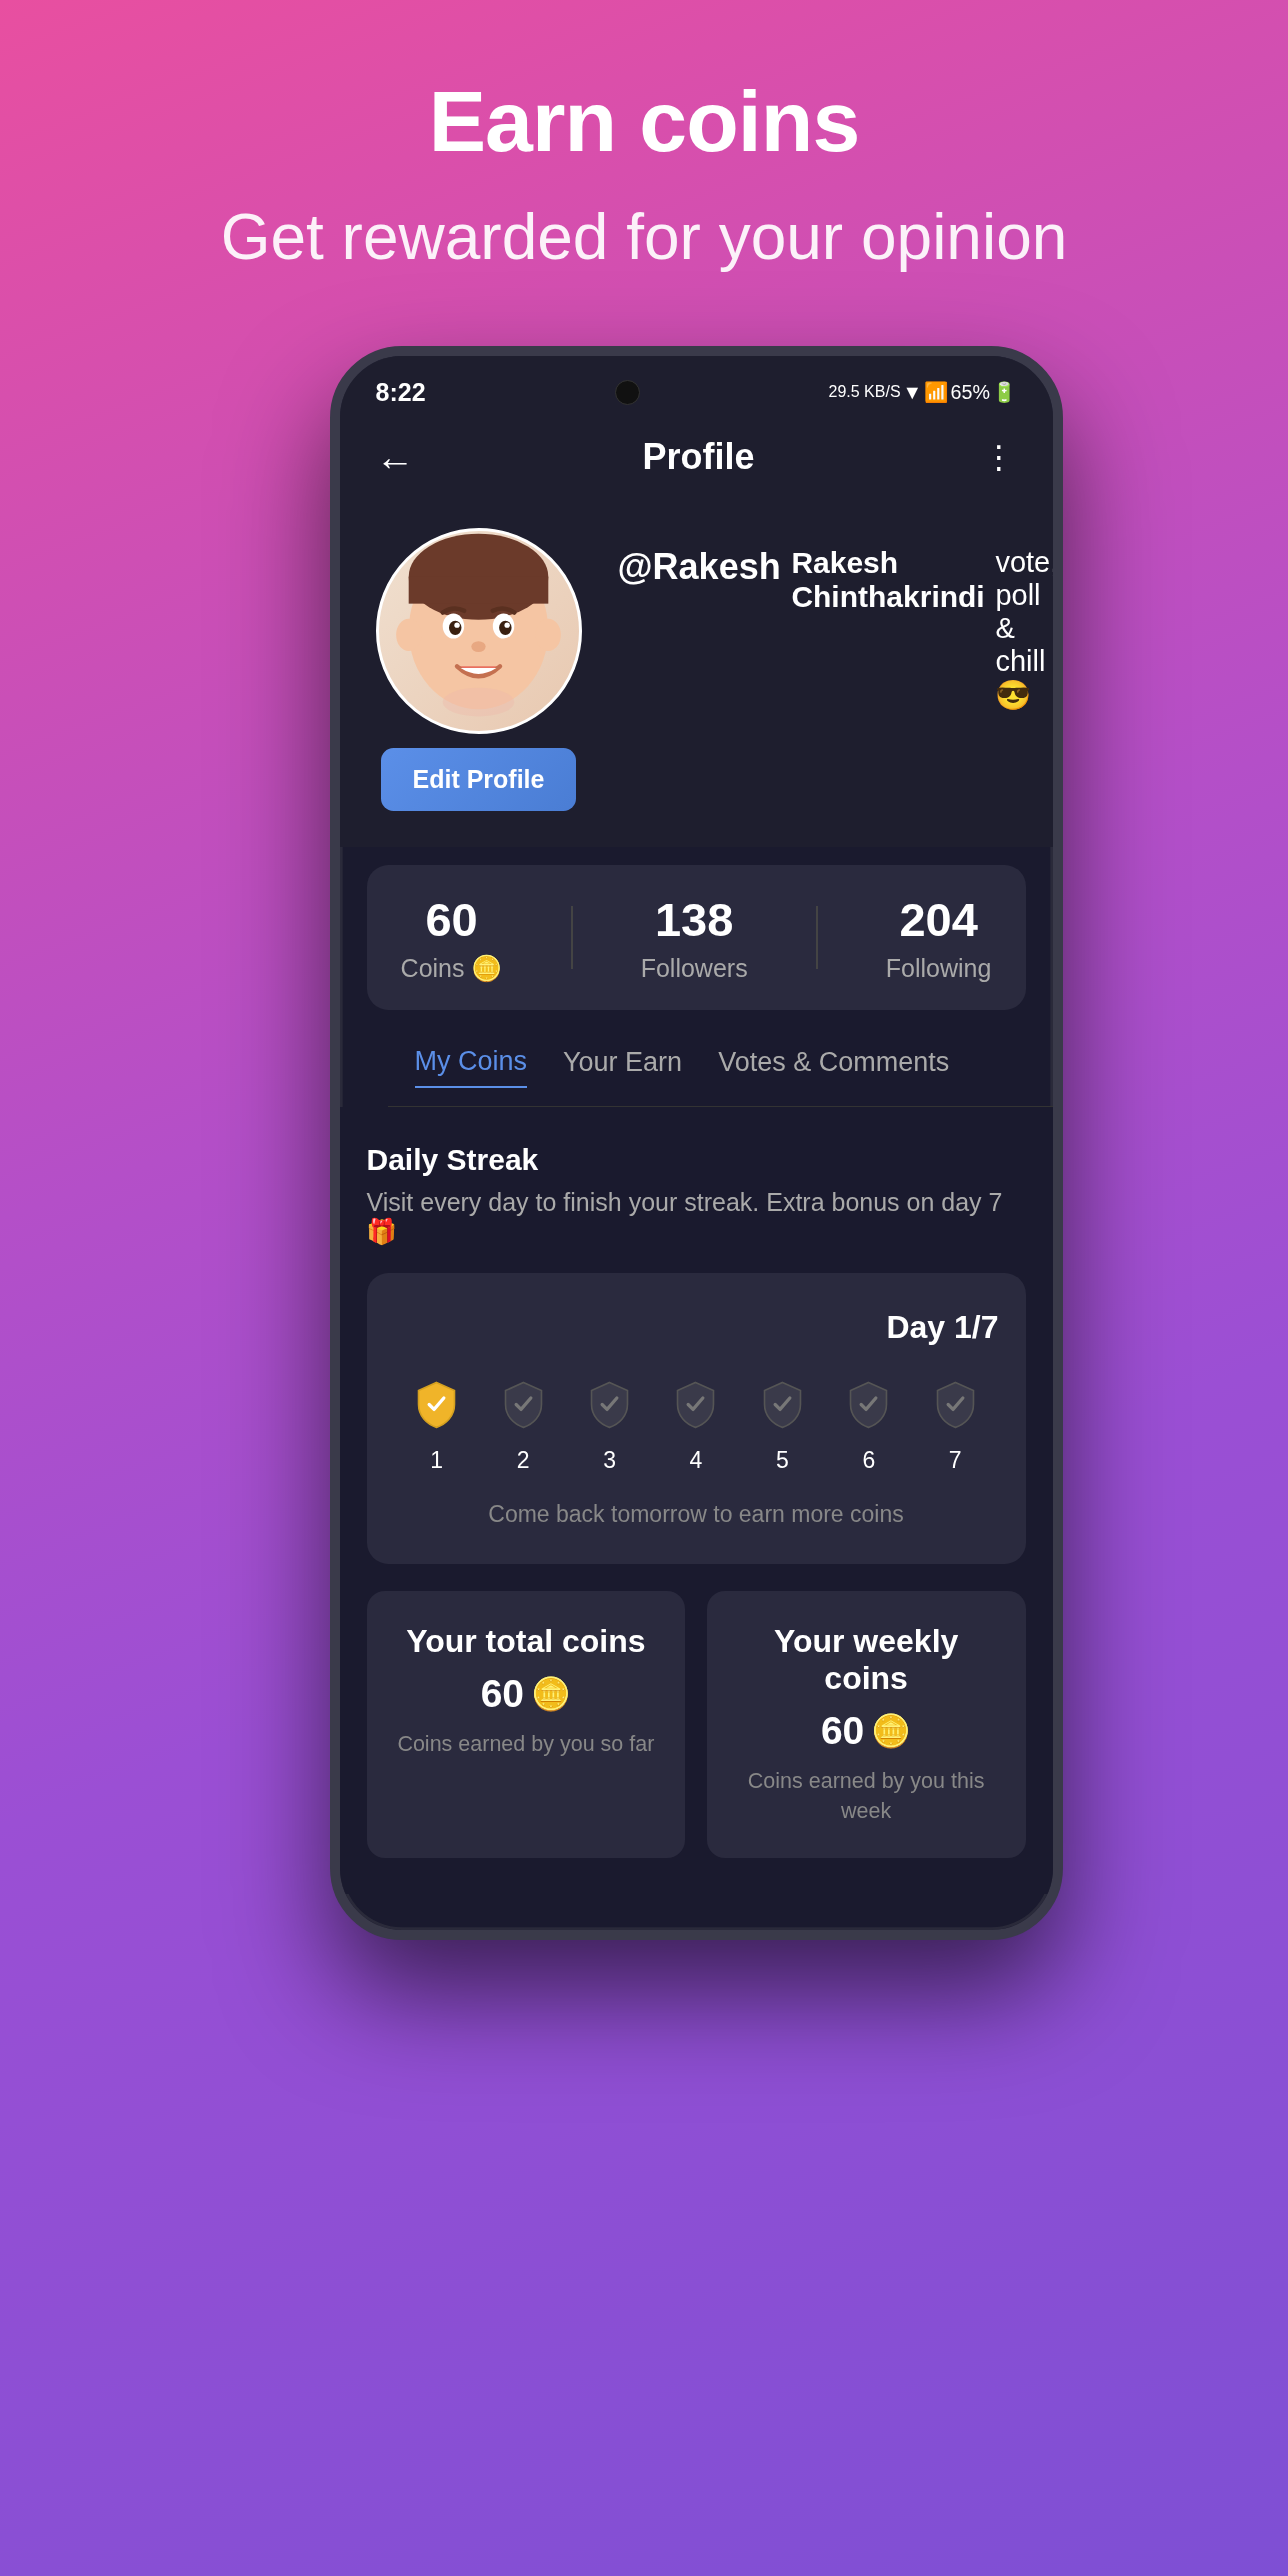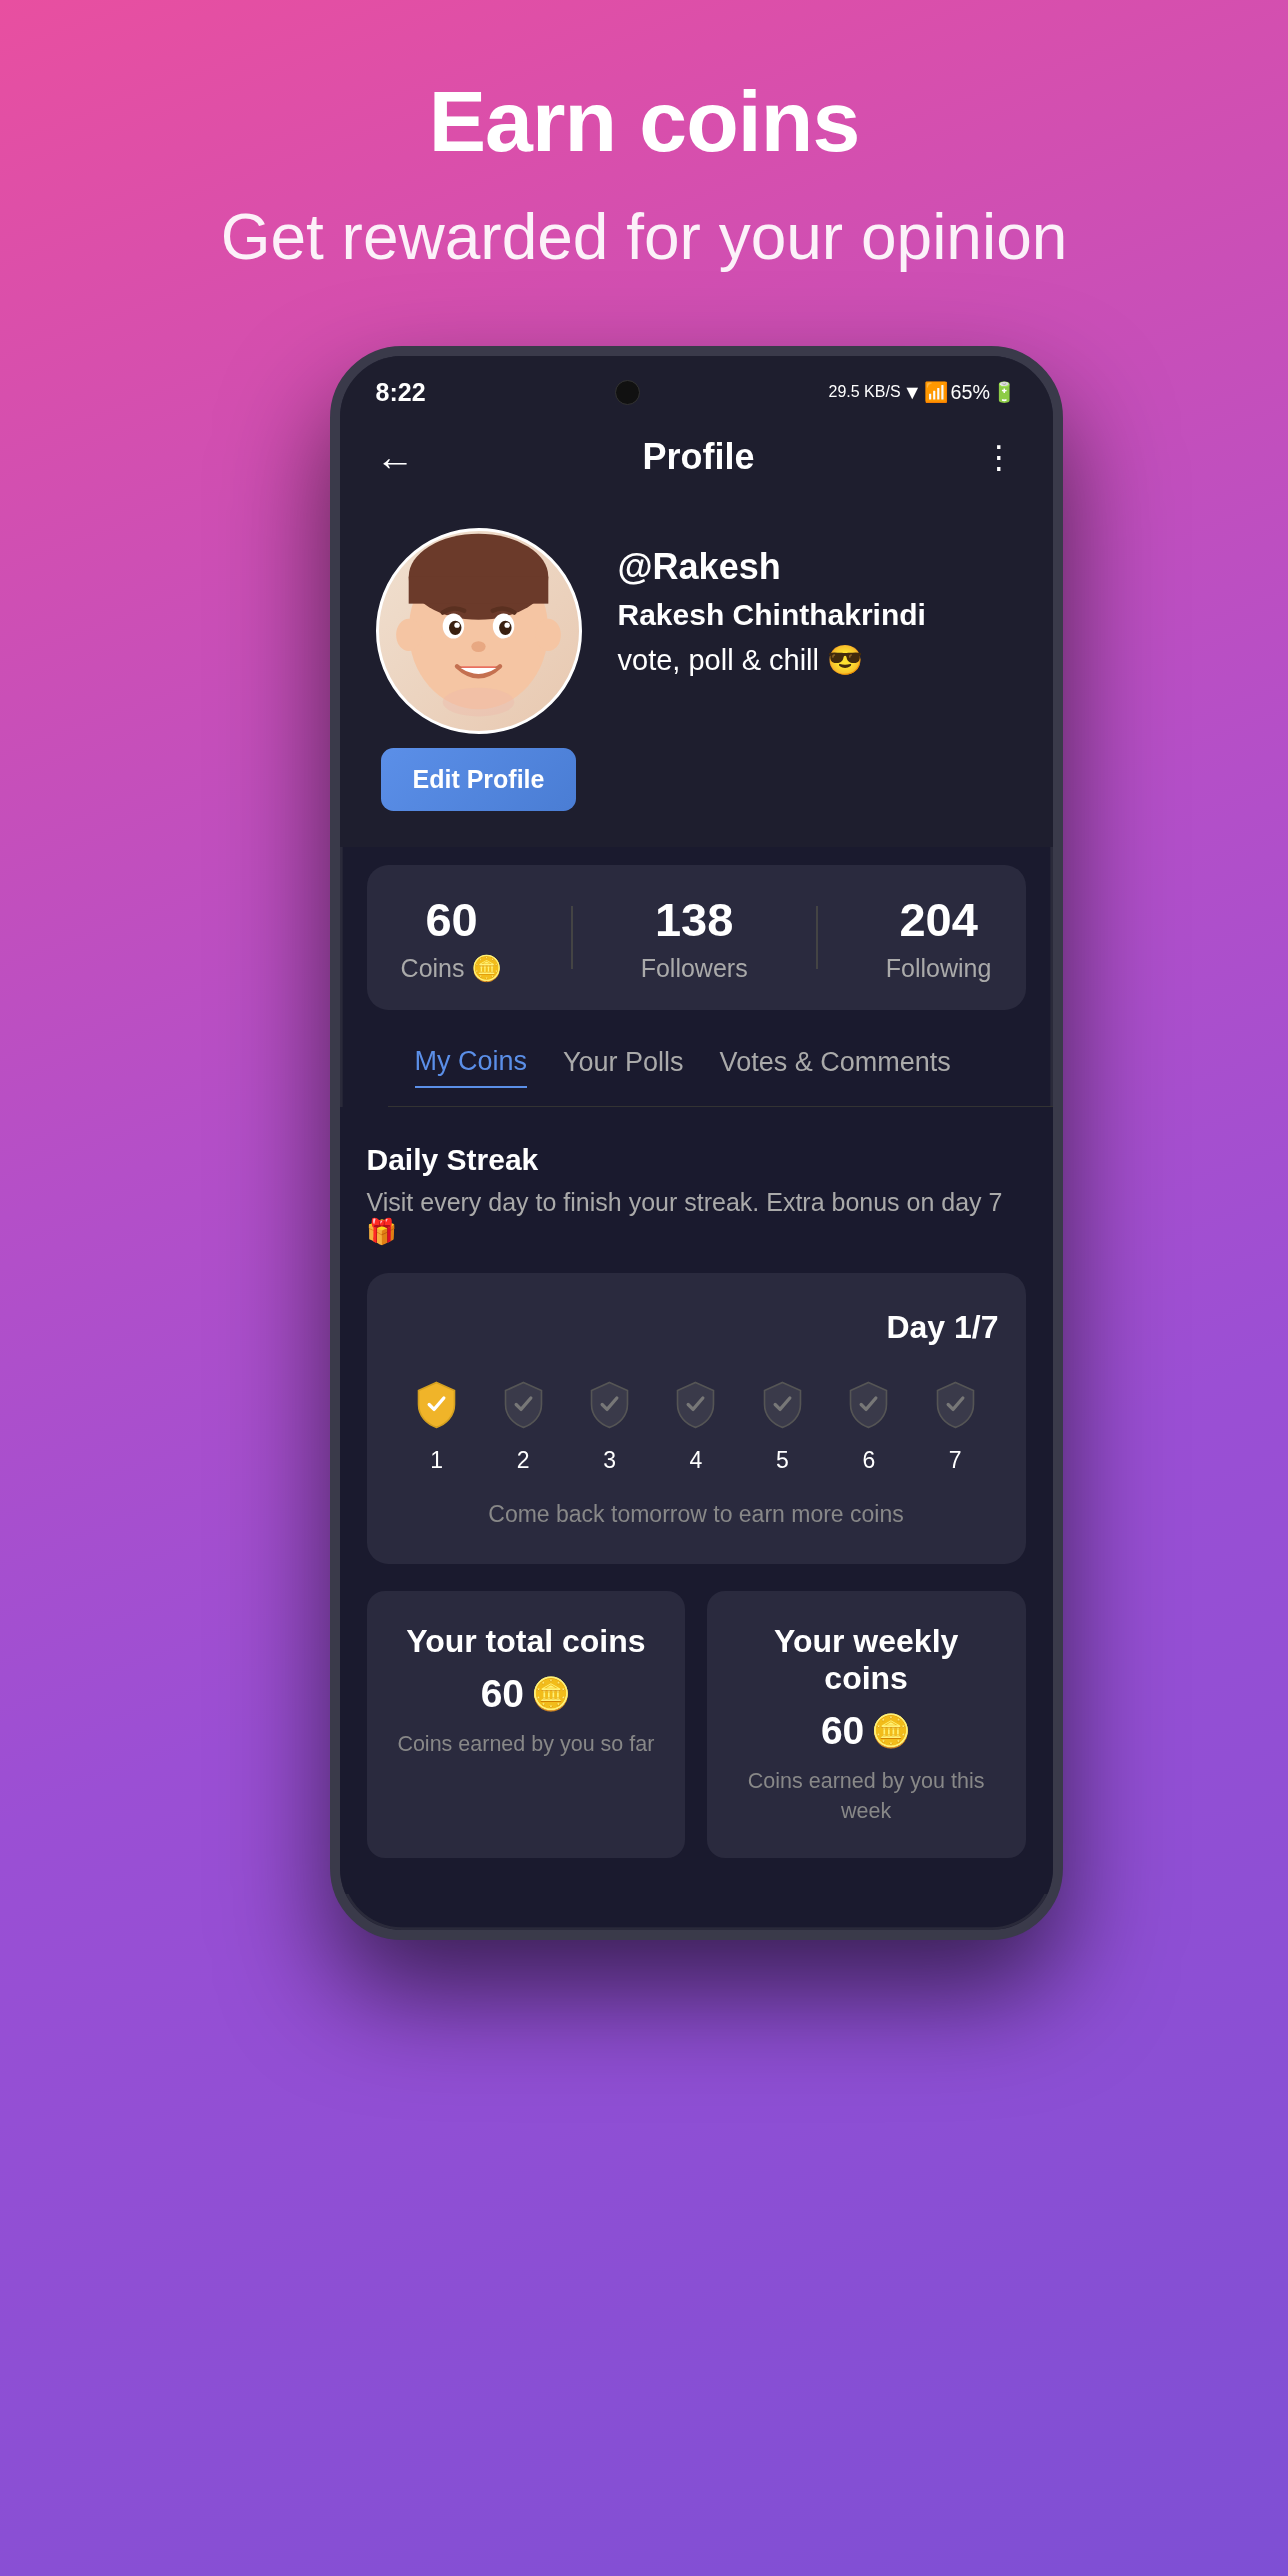--- a/index.html
+++ b/index.html
@@ -154,21 +154,20 @@
       border-radius: 12.5px;
       padding: 17px 32px;
       font-size: 25px;
       font-weight: 600;
       cursor: pointer;
       margin-top: 14.3px;
       white-space: nowrap;
     }
     .profile-info {
       display: flex;
-      flex-direction: column;
       gap: 10.7px;
       padding-top: 18px;
     }
     .profile-username {
       color: #fff;
       font-size: 36px;
       font-weight: 700;
     }
     .profile-fullname {
       color: #fff;
@@ -416,21 +415,21 @@
       </div>
       <div class="stat-divider"></div>
       <div class="stat-item">
         <span class="stat-value">204</span>
         <span class="stat-label">Following</span>
       </div>
     </div>
 
     <div class="tab-bar">
       <span class="tab-item active">My Coins</span>
-      <span class="tab-item">Your Polls</span>
+      <span class="tab-item">Your Earn</span>
       <span class="tab-item">Votes &amp; Comments</span>
     </div>
 
     <div class="content-area">
 
       <div>
         <div class="section-title">Daily Streak</div>
         <div class="section-subtitle">Visit every day to finish your streak. Extra bonus on day 7 🎁</div>
 
         <div class="streak-card">

